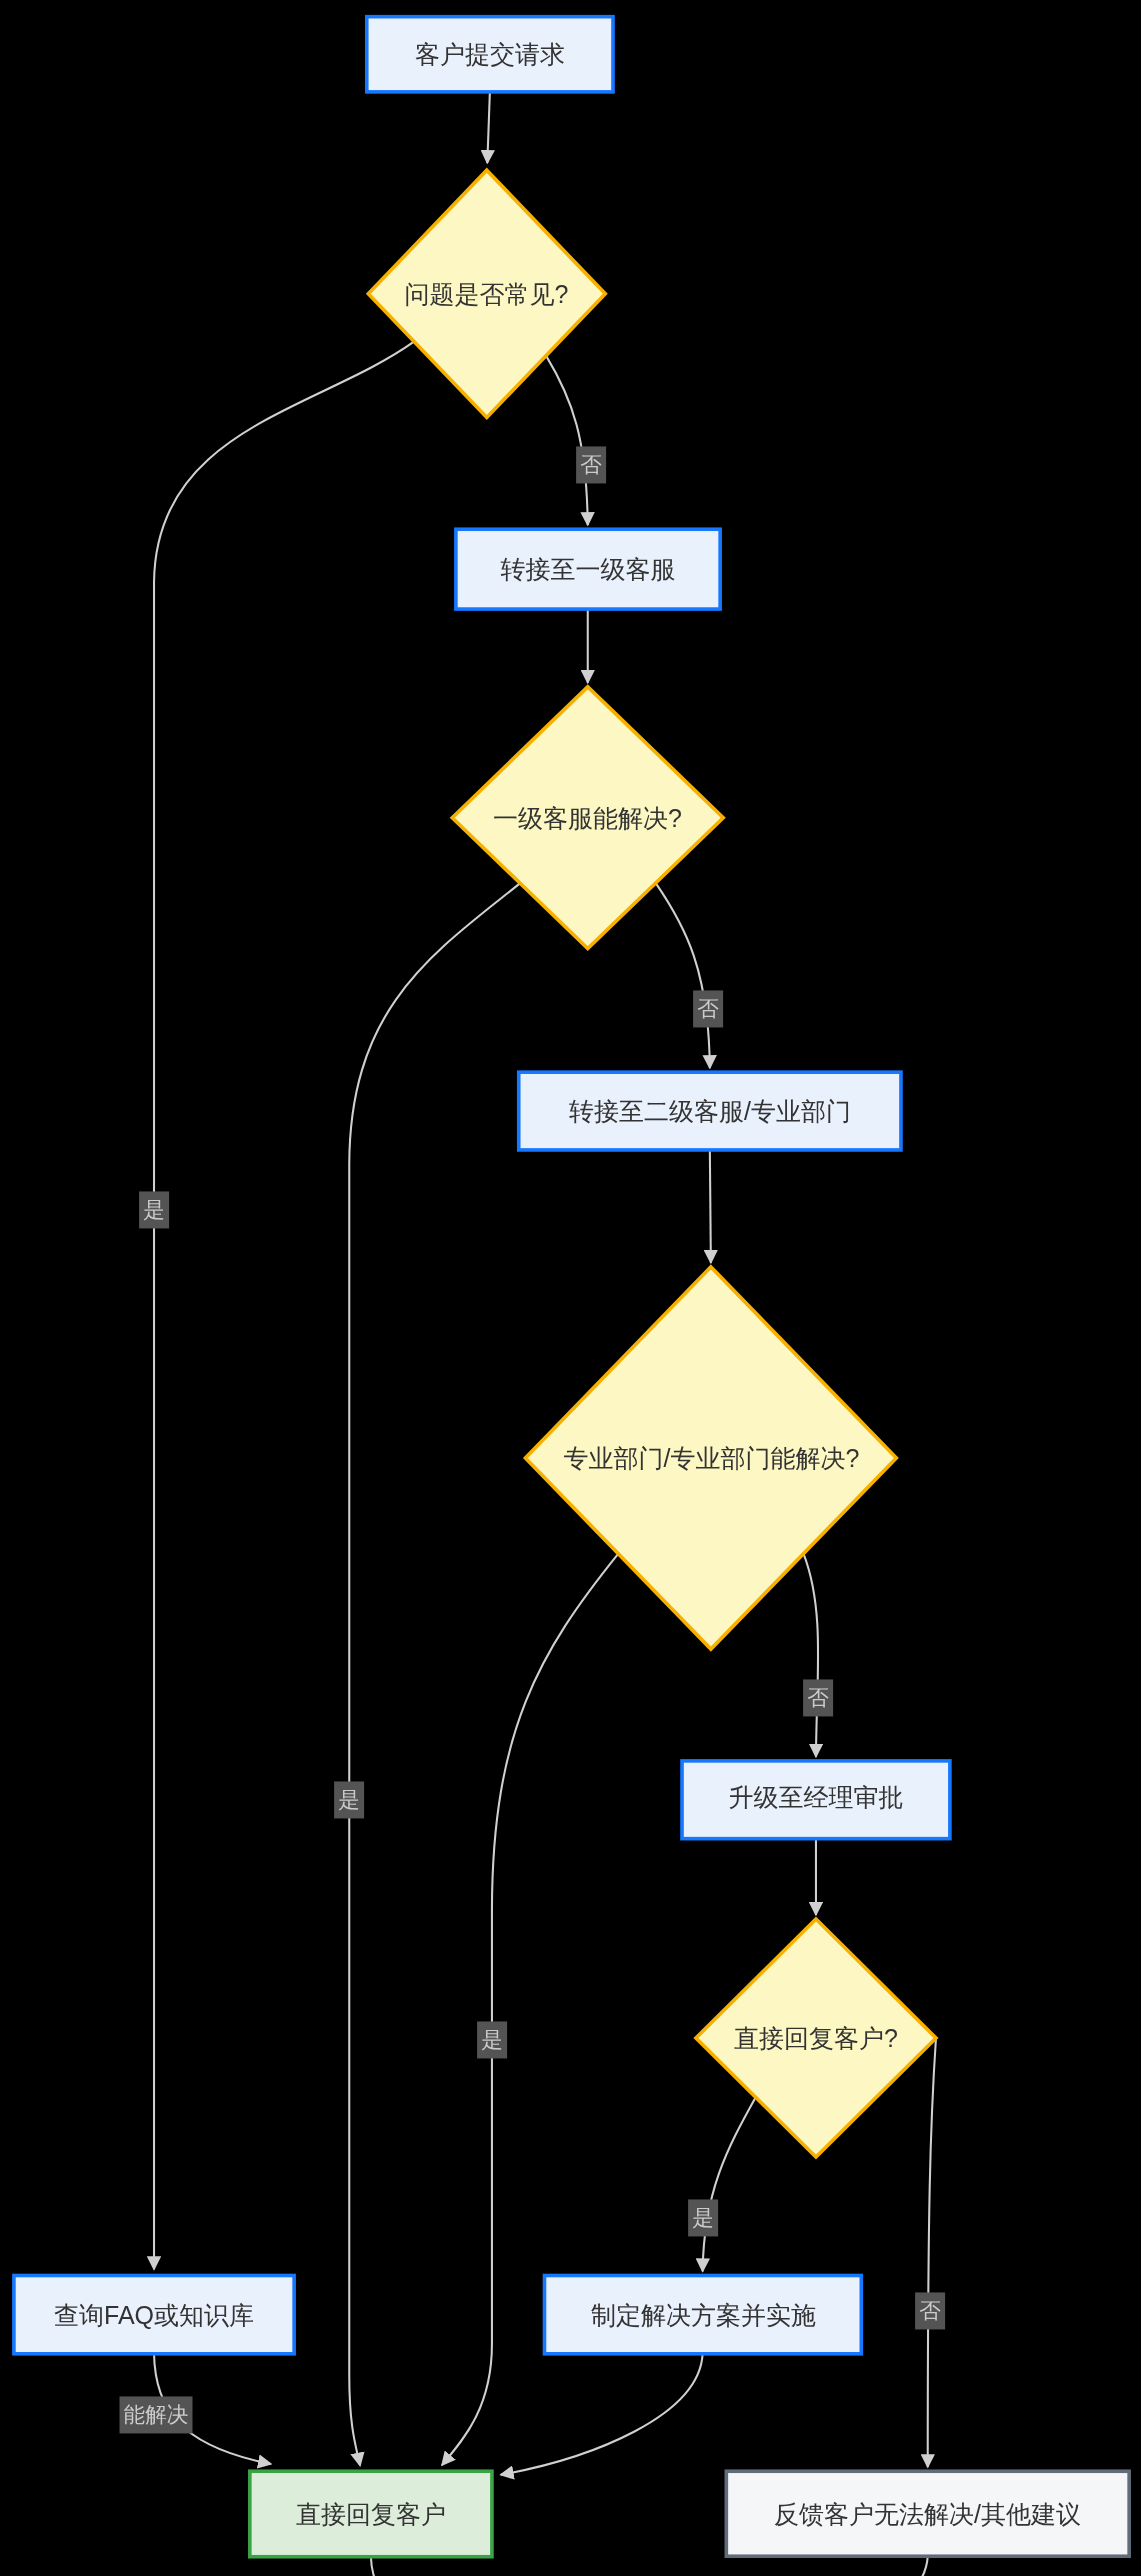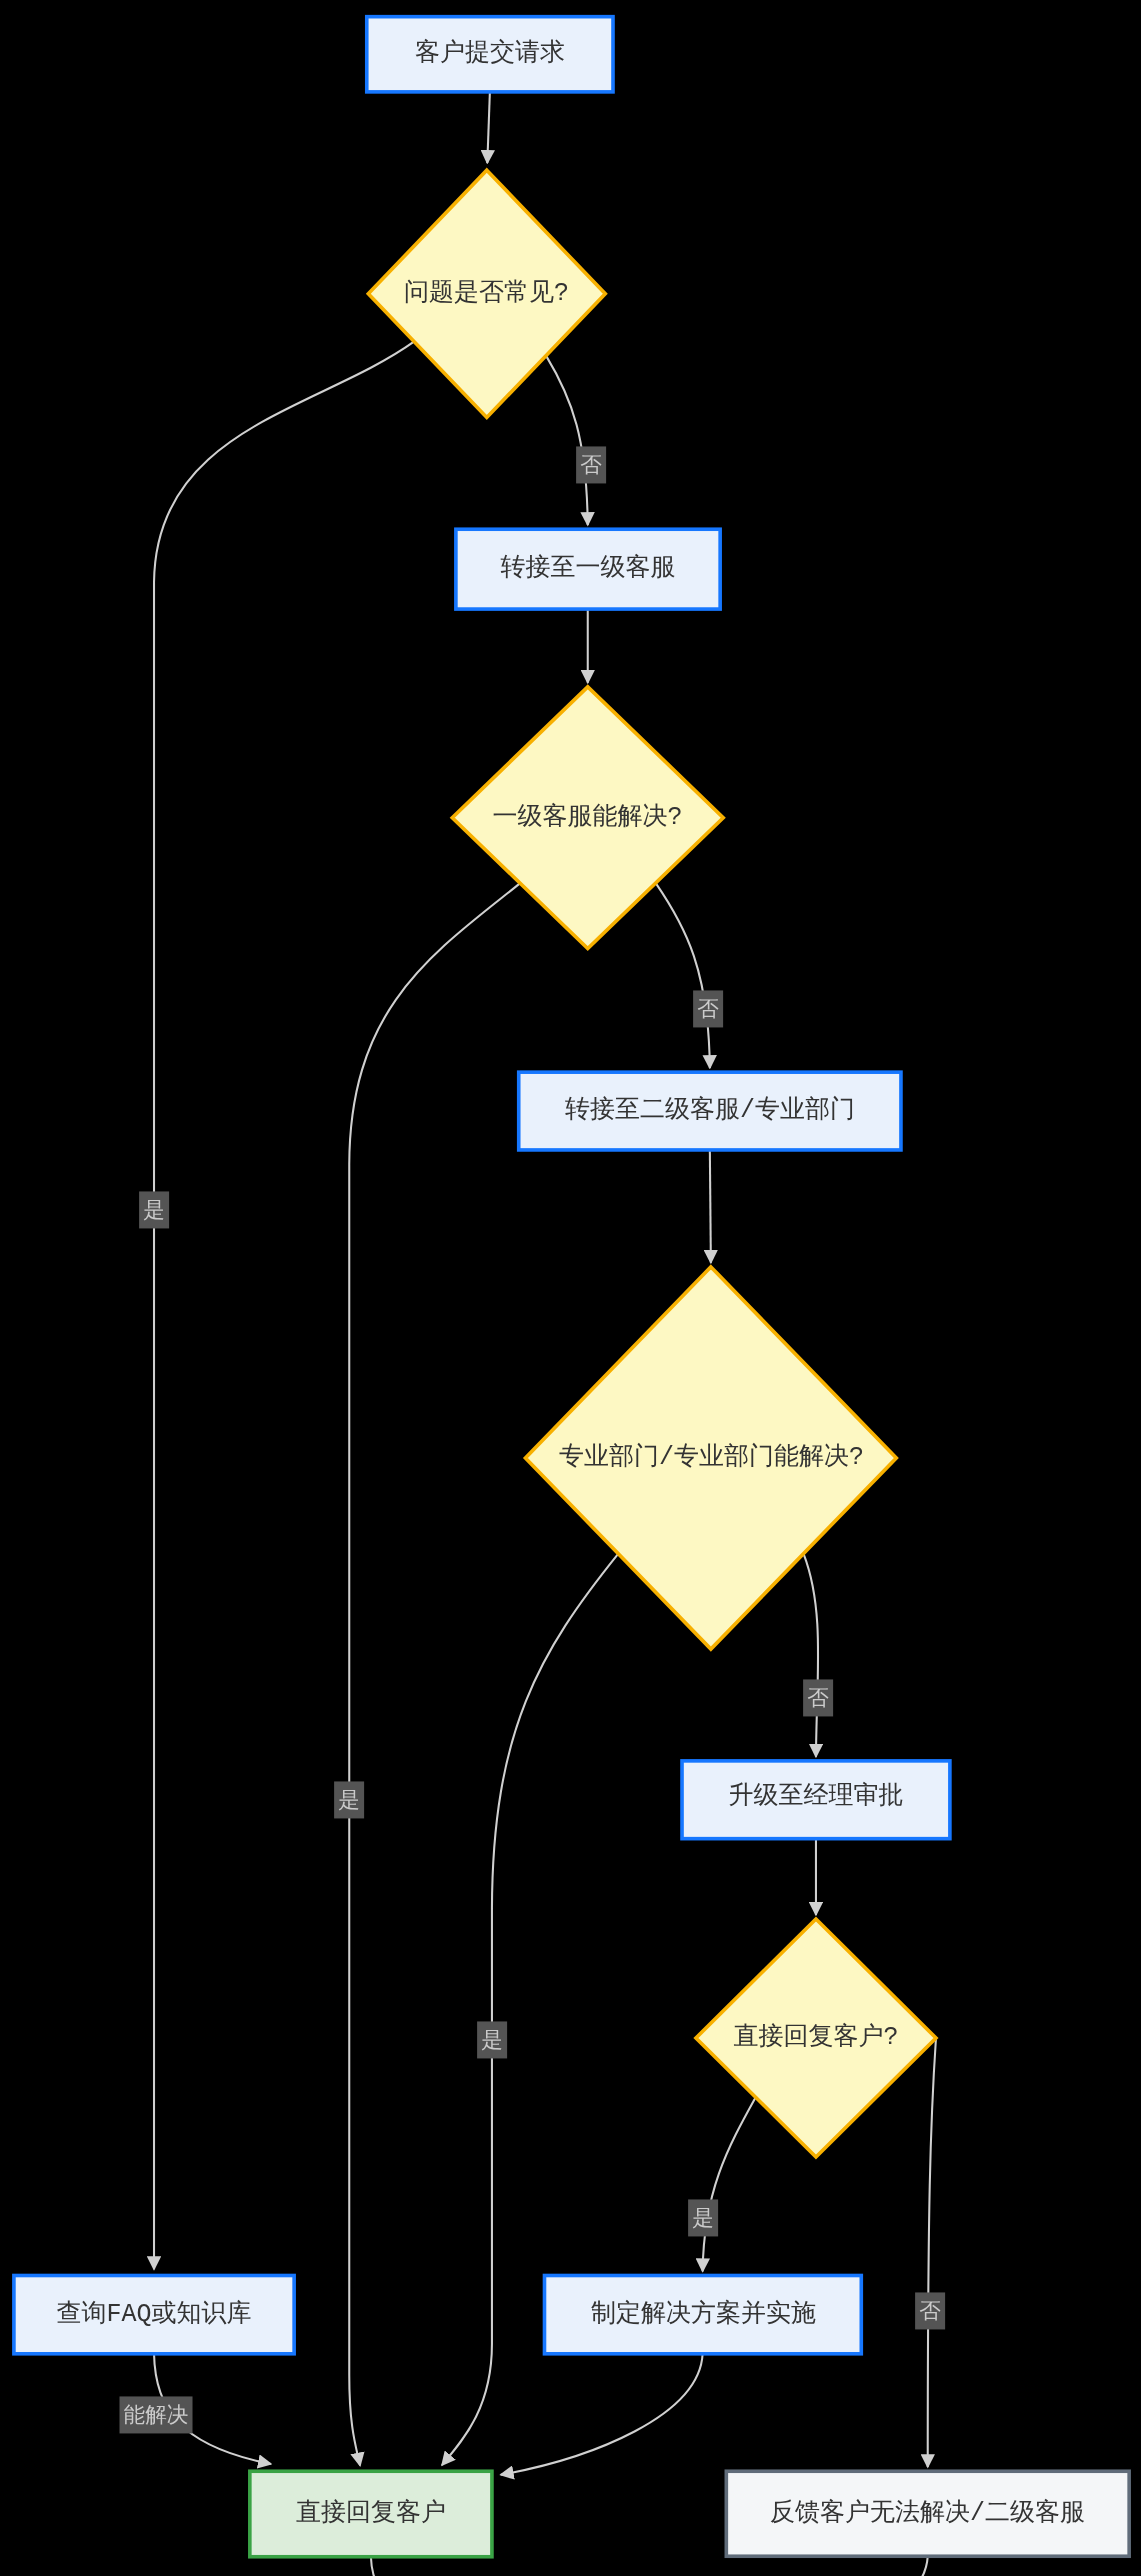--- a/index.html
+++ b/index.html
@@ -11,21 +11,21 @@
     overflow:hidden;
   }
   svg.layer{position:absolute;left:0;top:0;}
   .edge{fill:none;stroke:var(--edge-line,#d0d0d0);stroke-width:4px;}
   .n-process{fill:var(--process-fill,#e9f1fc);stroke:var(--process-border,#1677ff);stroke-width:7px;}
   .n-decision{fill:var(--decision-fill,#fdf8c3);stroke:var(--decision-border,#f7b000);stroke-width:7px;}
   .n-terminal{fill:var(--terminal-fill,#dcedda);stroke:var(--terminal-border,#3aa345);stroke-width:7px;}
   .n-feedback{fill:var(--feedback-fill,#f4f6f8);stroke:var(--feedback-border,#606c7a);stroke-width:7px;}
   .node-label{
     position:absolute;display:flex;align-items:center;justify-content:center;
-    text-align:center;color:var(--node-text,#333);font-size:25px;line-height:1.2;font-family:Liberation Mono, monospace;
+    text-align:center;color:var(--node-text,#333);font-size:25px;line-height:1.2;
   }
   .edge-label{
     position:absolute;transform:translate(-50%,-50%);
     background:var(--edge-label-bg,#545454);color:var(--edge-label-text,#cbcbcb);
     font-size:21.6px;line-height:1.1;padding:6.7px 4.1px;white-space:nowrap;
   }
 </style>
 </head>
 <body>
 
@@ -74,21 +74,21 @@
   <div class="node-label" style="left:368px;top:268px;width:237px;height:52px;">问题是否常见?</div>
   <div class="node-label" style="left:452px;top:792px;width:271px;height:52px;">一级客服能解决?</div>
   <div class="node-label" style="left:456px;top:529px;width:264px;height:80px;">转接至一级客服</div>
   <div class="node-label" style="left:519px;top:1072px;width:382px;height:78px;">转接至二级客服/专业部门</div>
   <div class="node-label" style="left:526px;top:1432px;width:371px;height:52px;">专业部门/专业部门能解决?</div>
   <div class="node-label" style="left:682px;top:1761px;width:268px;height:71px;">升级至经理审批</div>
   <div class="node-label" style="left:696px;top:2012px;width:240px;height:52px;">直接回复客户?</div>
   <div class="node-label" style="left:14px;top:2276px;width:280px;height:78px;">查询FAQ或知识库</div>
   <div class="node-label" style="left:545px;top:2276px;width:317px;height:78px;">制定解决方案并实施</div>
   <div class="node-label" style="left:250px;top:2471px;width:242px;height:86px;">直接回复客户</div>
-  <div class="node-label" style="left:726px;top:2471px;width:403px;height:85px;">反馈客户无法解决/二级客服</div>
+  <div class="node-label" style="left:726px;top:2471px;width:403px;height:85px;">反馈客户无法解决/其他建议</div>
 
   <div class="edge-label" style="left:591px;top:465px;">否</div>
   <div class="edge-label" style="left:154px;top:1210px;">是</div>
   <div class="edge-label" style="left:708px;top:1009px;">否</div>
   <div class="edge-label" style="left:349px;top:1800px;">是</div>
   <div class="edge-label" style="left:818px;top:1698px;">否</div>
   <div class="edge-label" style="left:492px;top:2040px;">是</div>
   <div class="edge-label" style="left:703px;top:2218px;">是</div>
   <div class="edge-label" style="left:930px;top:2311px;">否</div>
   <div class="edge-label" style="left:156px;top:2415px;text-align:center;">能解决</div>

